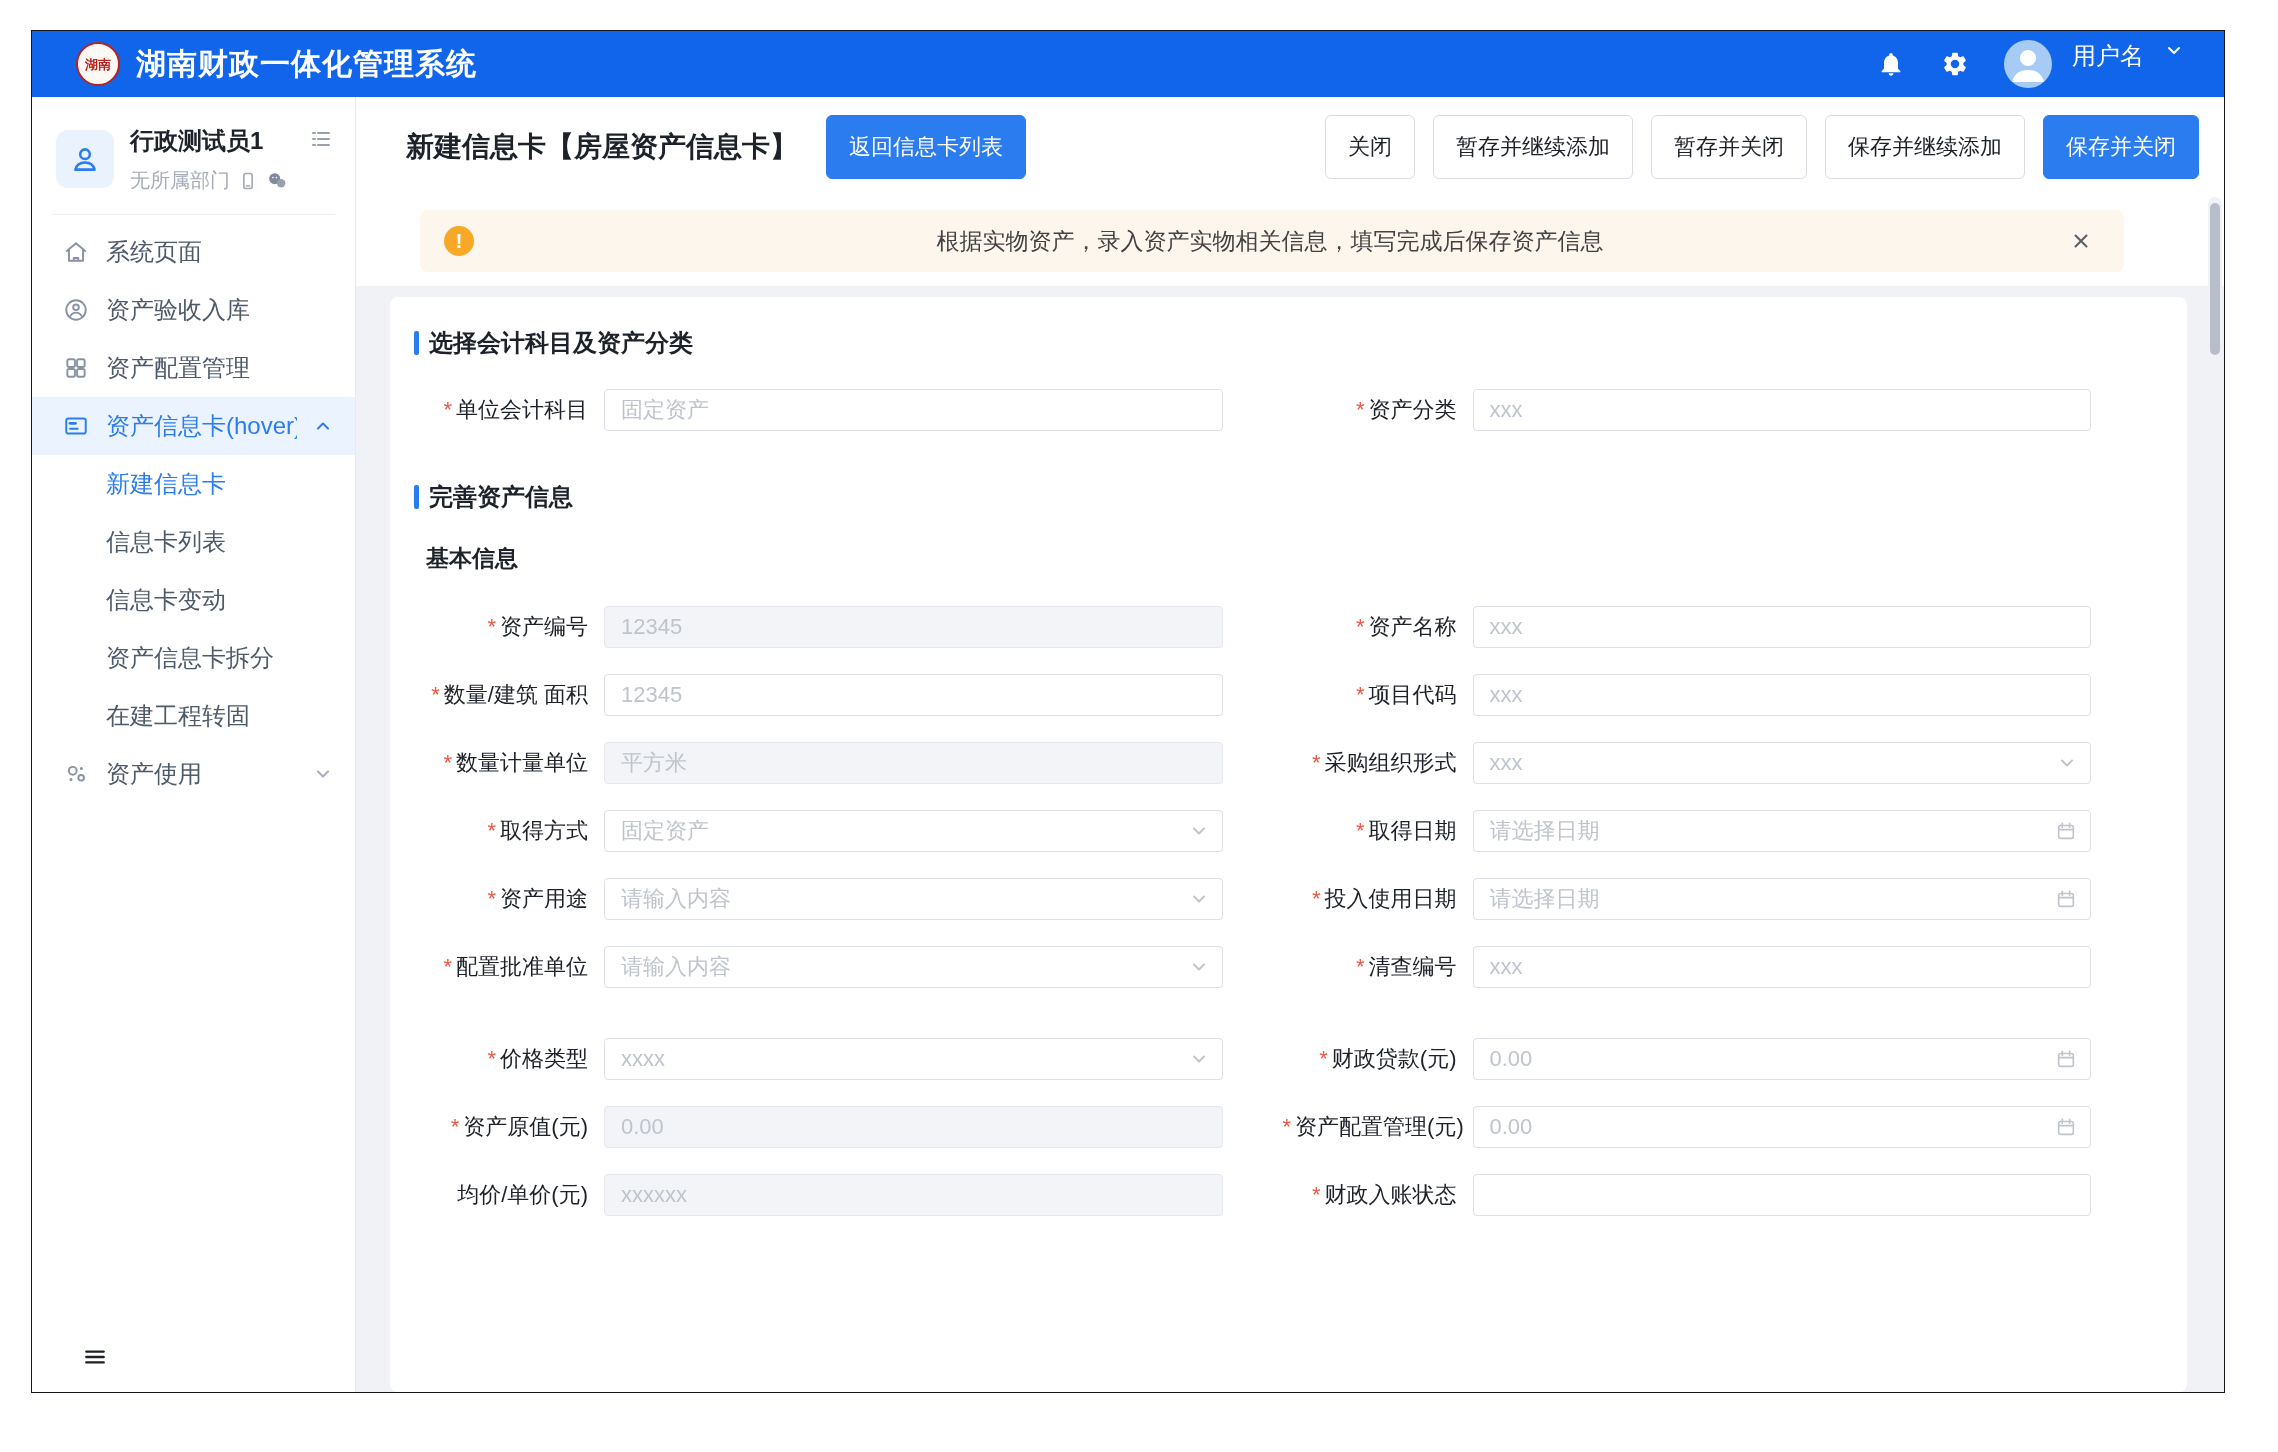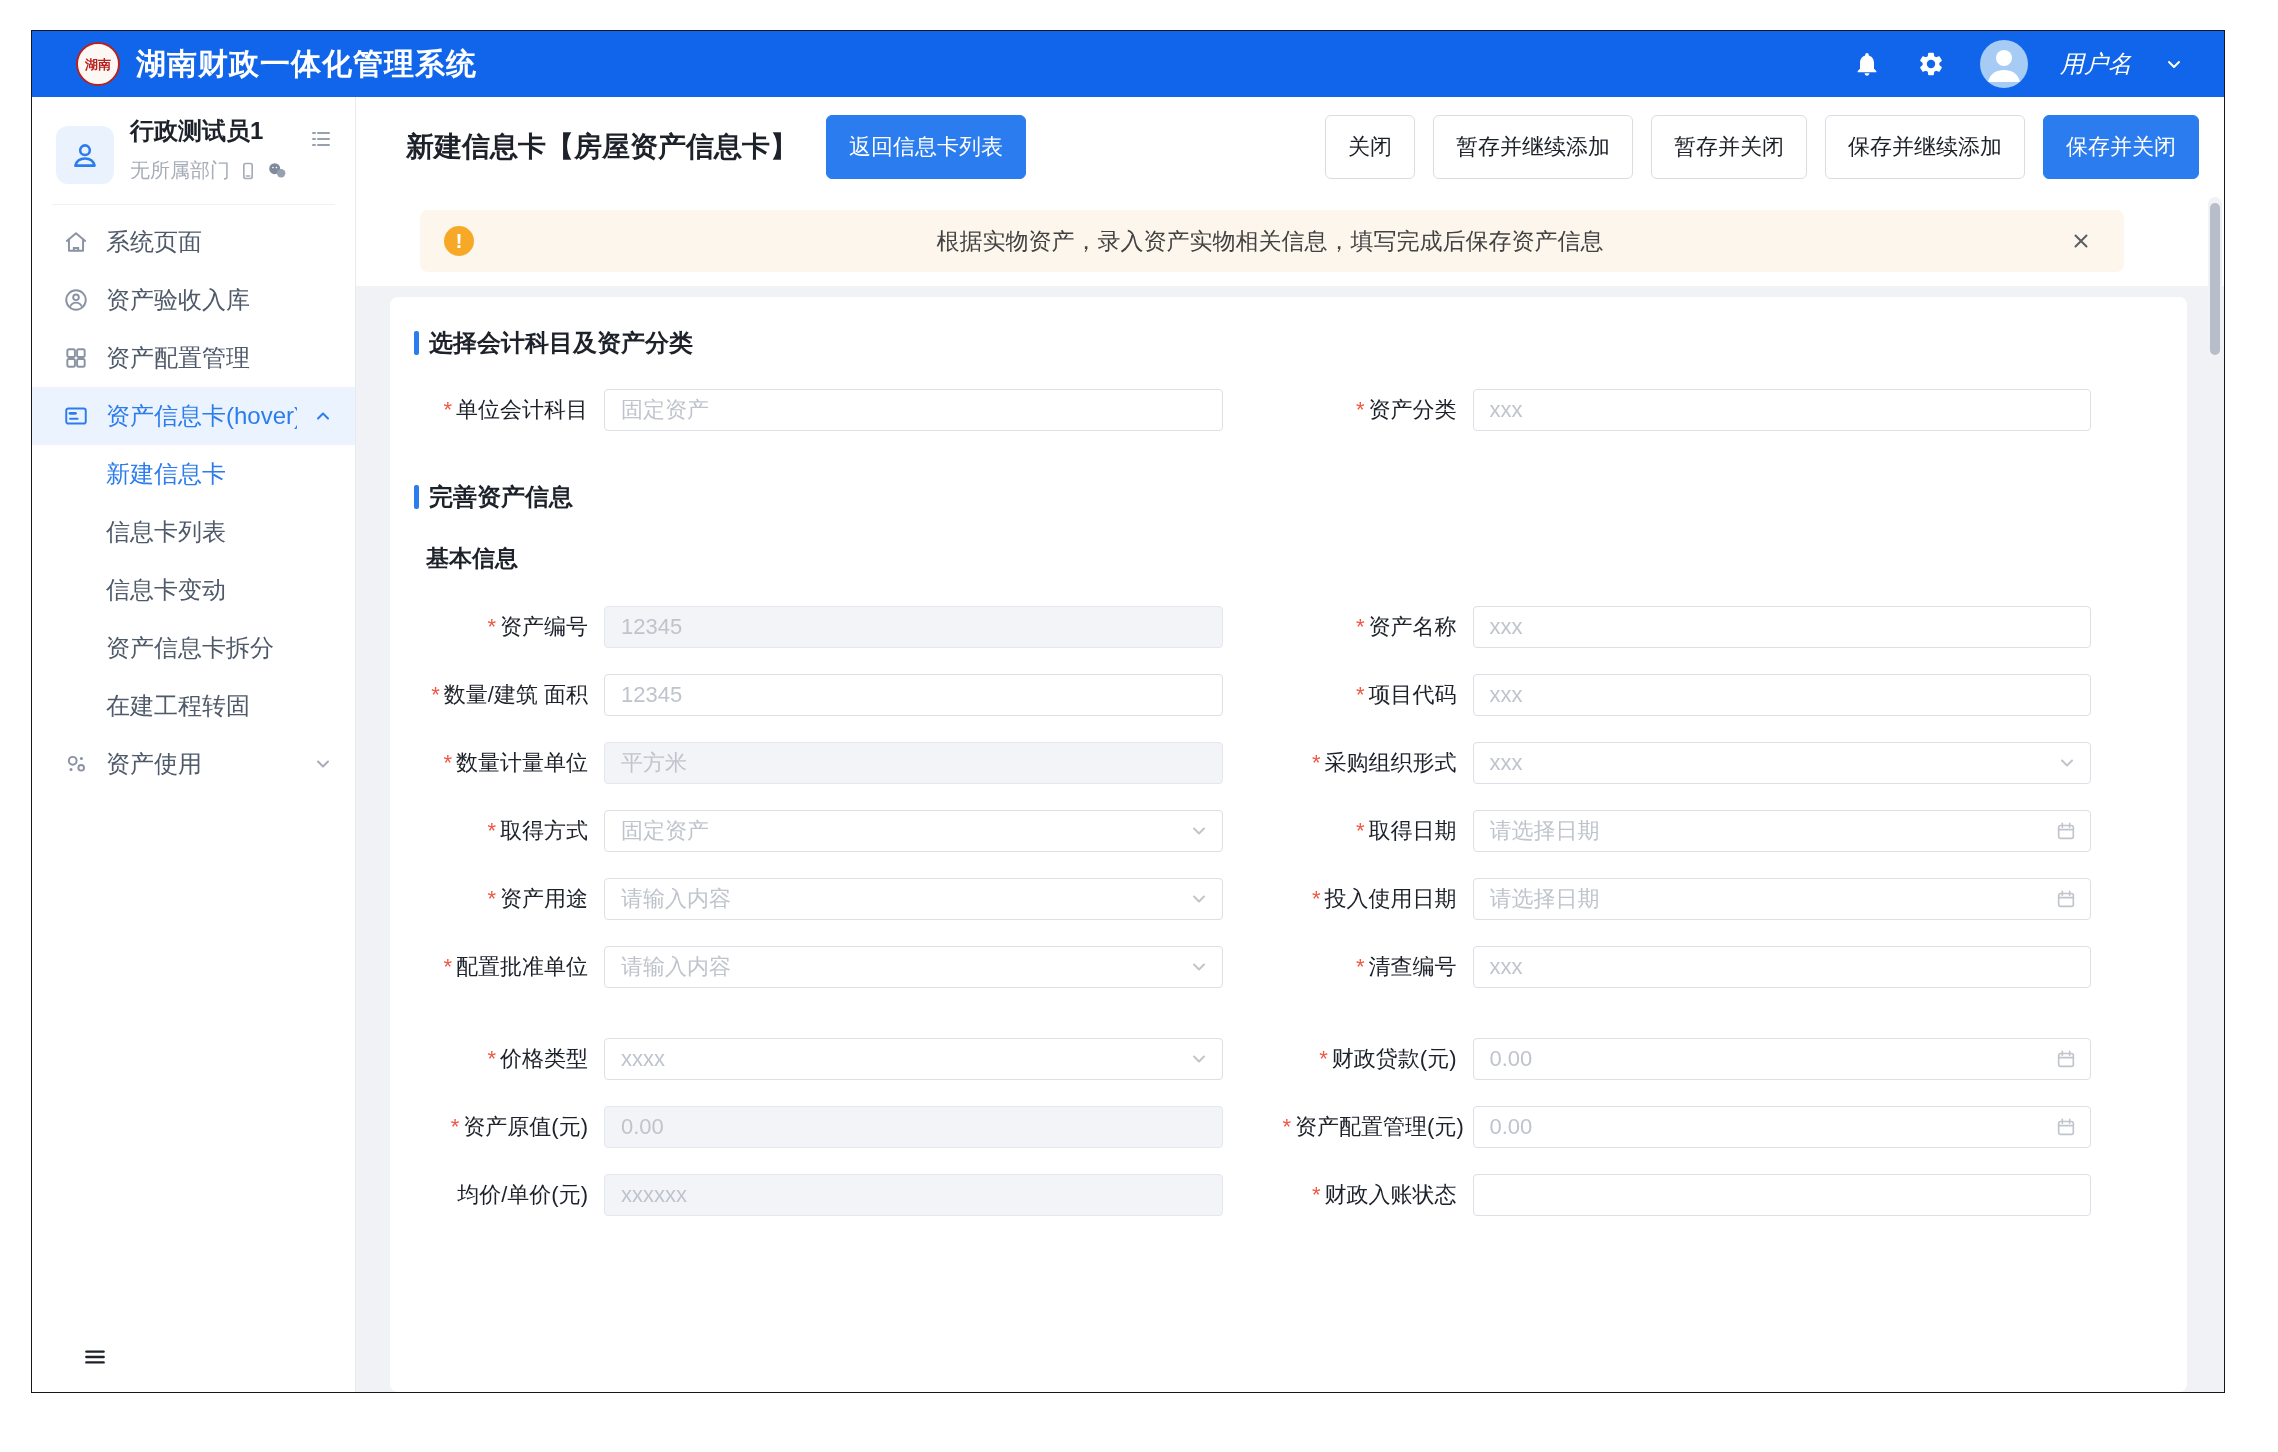--- a/index.html
+++ b/index.html
@@ -12,30 +12,30 @@
   }
 
   
   .topbar{ height:66px; background:#1065ea; display:flex; align-items:center; justify-content:space-between; padding:0 40px 0 44px; flex:none;}
   .brand{ display:flex; align-items:center; gap:16px;}
   .logo{ width:44px; height:44px; border-radius:50%; background:#fdf8f4; border:2px solid #b7221f; display:flex; align-items:center; justify-content:center; color:#b7221f; font-weight:bold; font-size:13px; line-height:1; text-align:center; overflow:hidden;}
   .app-title{ color:#ffffff; font-size:30px; font-weight:bold; letter-spacing:1px;}
   .topbar-right{ display:flex; align-items:center; gap:34px;}
   .tb-icon{ width:30px; height:30px; display:flex; align-items:center; justify-content:center; cursor:pointer;}
   .avatar{ width:48px; height:48px; border-radius:50%; background:#a6cbf5; display:flex; align-items:flex-end; justify-content:center; overflow:hidden;}
-  .user-wrap{ display:flex; align-items:center; gap:32px; cursor:pointer;font-style:italic;}
+  .user-wrap{ display:flex; align-items:flex-start; gap:20px; cursor:pointer;}
   .username{ color:#fff; font-size:24px;}
 
   
   .app-body{ flex:1; display:flex; min-height:0;}
   .sidebar{ width:324px; background:#fff; border-right:1px solid #e8eaee; display:flex; flex-direction:column; flex:none;}
   main{ flex:1; background:#f0f2f5; display:flex; flex-direction:column; min-width:0;}
 
   
-  .profile{ display:flex; align-items:flex-end; padding:16px 20px 18px 24px; position:relative;}
+  .profile{ display:flex; align-items:center; padding:26px 20px 18px 24px; position:relative;}
   .p-avatar{ width:58px; height:58px; border-radius:12px; background:#eaf2fe; display:flex; align-items:center; justify-content:center; flex:none;}
   .p-info{ margin-left:16px; padding-top:2px; min-width:0;}
   .p-name{ font-size:24px; color:#1d2129; font-weight:bold;}
   .p-sub{ margin-top:10px; display:flex; align-items:center; gap:8px; color:#a6acb8; font-size:20px; white-space:nowrap;}
   .p-list{ position:absolute; right:22px; top:30px; cursor:pointer;}
   .side-divider{ height:1px; background:#eef0f3; margin:2px 20px 8px 20px;}
 
   .nav-item{ height:58px; display:flex; align-items:center; padding:0 22px 0 30px; color:#4e5969; font-size:24px; cursor:pointer; gap:16px;}
   .nav-item .nav-label{ flex:1; white-space:nowrap; overflow:hidden;}
   .nav-item.active{ background:#ebf3fe; color:#2b7cee;}

